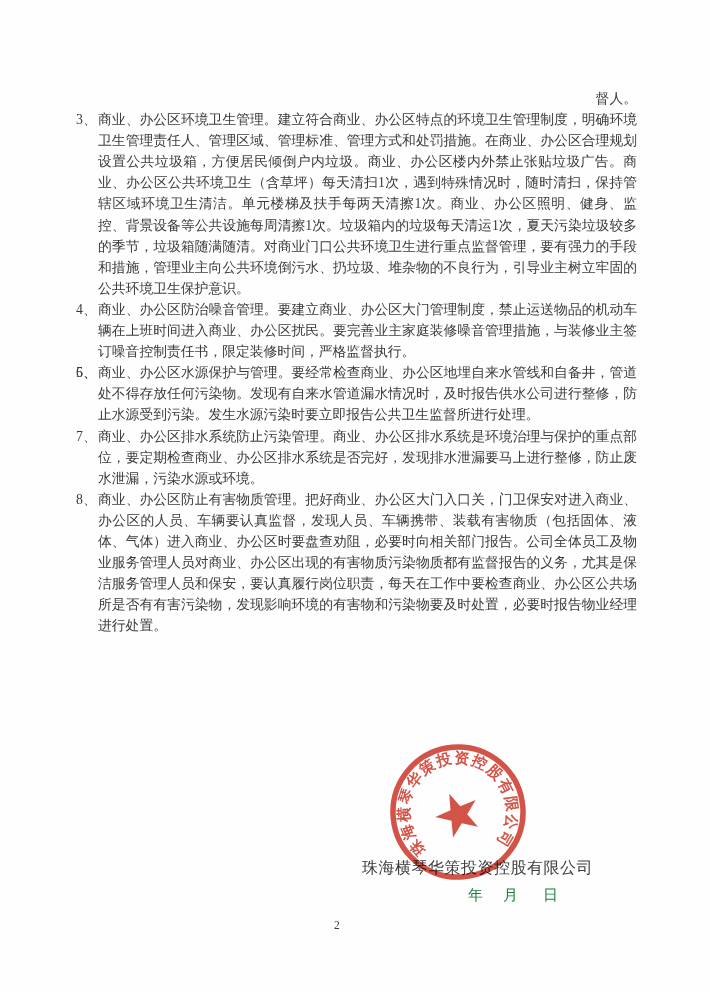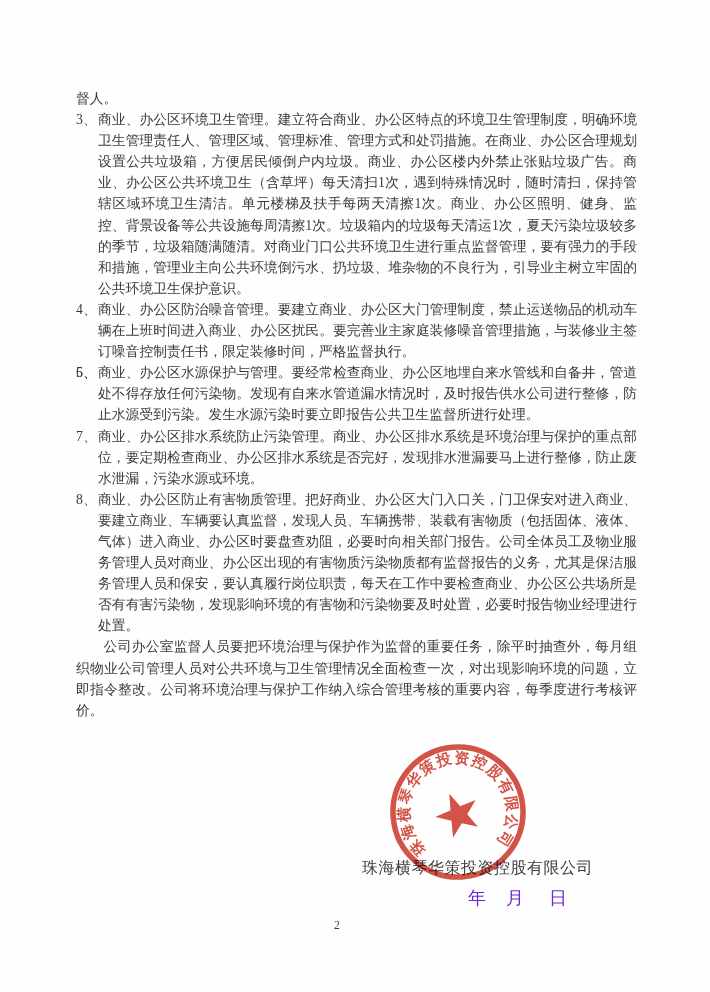--- a/index.html
+++ b/index.html
@@ -1,26 +1,26 @@
 <!DOCTYPE html>
 <html><head>
 <meta charset="utf-8">
 <style>
   html,body{margin:0;padding:0;}
   body{width:710px;height:992px;background:#ffffff;font-family:"Liberation Serif",serif;}
   .page{position:relative;width:710px;height:992px;background:#fefefe;overflow:hidden;color:#3a3a3a;}
   .flow{position:absolute;left:76px;top:88px;width:561px;font-size:13.8px;line-height:21.1px;}
   .flow p,.flow h3{margin:0;padding:0;}
-  .cont{padding-left:22px;margin-bottom:3px;}
+  .cont{padding-left:22px;margin-bottom:3px;text-align:right;}
   .item{position:relative;padding-left:22px;text-align:justify;text-justify:inter-ideograph;}
   .item .num{position:absolute;left:0;top:0;}
   .heading{font-size:13.8px;font-weight:bold;line-height:21.1px;}
   .closing{padding-left:22px;text-indent:2em;text-align:justify;text-justify:inter-ideograph;}
   .signature{position:absolute;top:858px;right:117px;font-size:16px;letter-spacing:.5px;color:#3d3d3d;white-space:nowrap;}
-  .dateline{position:absolute;top:886px;left:468px;font-size:18px;color:#6d28d9;white-space:nowrap;}
+  .dateline{position:absolute;top:886px;left:468px;font-size:15px;color:#15803d;white-space:nowrap;}
   .dateline .y{margin-right:20px;}
   .dateline .m{margin-right:25px;}
   .pageno{position:absolute;top:919px;left:334px;font-size:11.5px;color:#3d3d3d;}
   .stamp{position:absolute;left:388px;top:742px;width:140px;height:140px;mix-blend-mode:multiply;opacity:.87;transform:rotate(-5deg);}
   .stamp text{font-family:"Liberation Serif",serif;font-size:15px;letter-spacing:1.5px;font-weight:bold;}
 </style>
 </head>
 <body>
 
 <div class="page">
@@ -42,24 +42,23 @@
     <div class="item">
       <span class="num">6、</span>
       <span class="txt">商业、办公区水源保护与管理。要经常检查商业、办公区地埋自来水管线和自备井，管道处不得存放任何污染物。发现有自来水管道漏水情况时，及时报告供水公司进行整修，防止水源受到污染。发生水源污染时要立即报告公共卫生监督所进行处理。</span>
     </div>
     <div class="item">
       <span class="num">7、</span>
       <span class="txt">商业、办公区排水系统防止污染管理。商业、办公区排水系统是环境治理与保护的重点部位，要定期检查商业、办公区排水系统是否完好，发现排水泄漏要马上进行整修，防止废水泄漏，污染水源或环境。</span>
     </div>
     <div class="item">
       <span class="num">8、</span>
-      <span class="txt">商业、办公区防止有害物质管理。把好商业、办公区大门入口关，门卫保安对进入商业、要建立商业、车辆要认真监督，发现人员、车辆携带、装载有害物质（包括固体、液体、气体）进入商业、办公区时要盘查劝阻，必要时向相关部门报告。公司全体员工及物业服务管理人员对商业、办公区出现的有害物质污染物质都有监督报告的义务，尤其是保洁服务管理人员和保安，要认真履行岗位职责，每天在工作中要检查商业、办公区公共场所是否有有害污染物，发现影响环境的有害物和污染物要及时处置，必要时报告物业经理进行处置。</span>
+      <span class="txt">商业、办公区防止有害物质管理。把好商业、办公区大门入口关，门卫保安对进入商业、办公区的人员、车辆要认真监督，发现人员、车辆携带、装载有害物质（包括固体、液体、气体）进入商业、办公区时要盘查劝阻，必要时向相关部门报告。公司全体员工及物业服务管理人员对商业、办公区出现的有害物质污染物质都有监督报告的义务，尤其是保洁服务管理人员和保安，要认真履行岗位职责，每天在工作中要检查商业、办公区公共场所是否有有害污染物，发现影响环境的有害物和污染物要及时处置，必要时报告物业经理进行处置。</span>
     </div>
 
-    <p class="closing">公司办公室监督人员要把环境治理与保护作为监督的重要任务，除平时抽查外，每月组织物业公司管理人员对公共环境与卫生管理情况全面检查一次，对出现影响环境的问题，立即指令整改。公司将环境治理与保护工作纳入综合管理考核的重要内容，每季度进行考核评价。</p>
   </div>
 
   <div class="signature">珠海横琴华策投资控股有限公司</div>
 
   <div class="dateline">
     <span class="y">年</span><span class="m">月</span><span class="d">日</span>
   </div>
 
   <div class="pageno">2</div>
 

